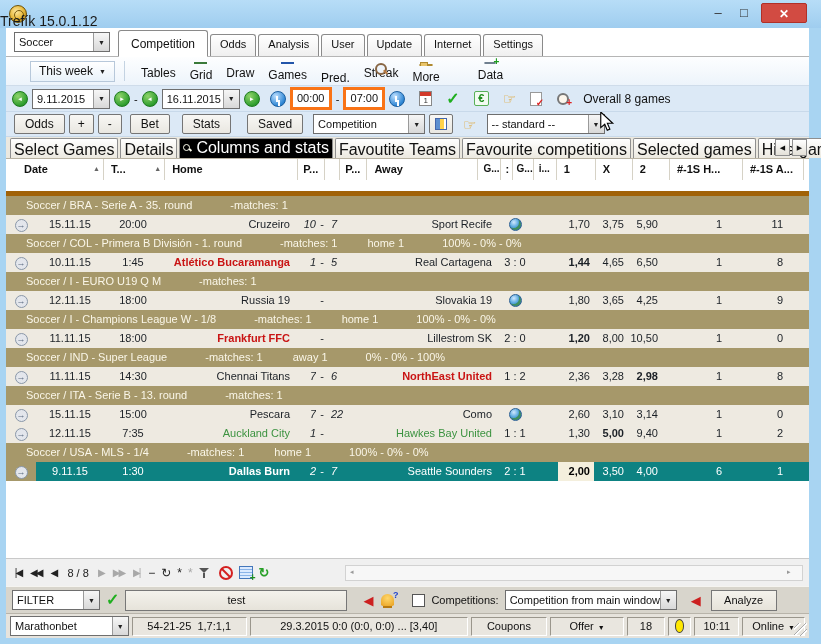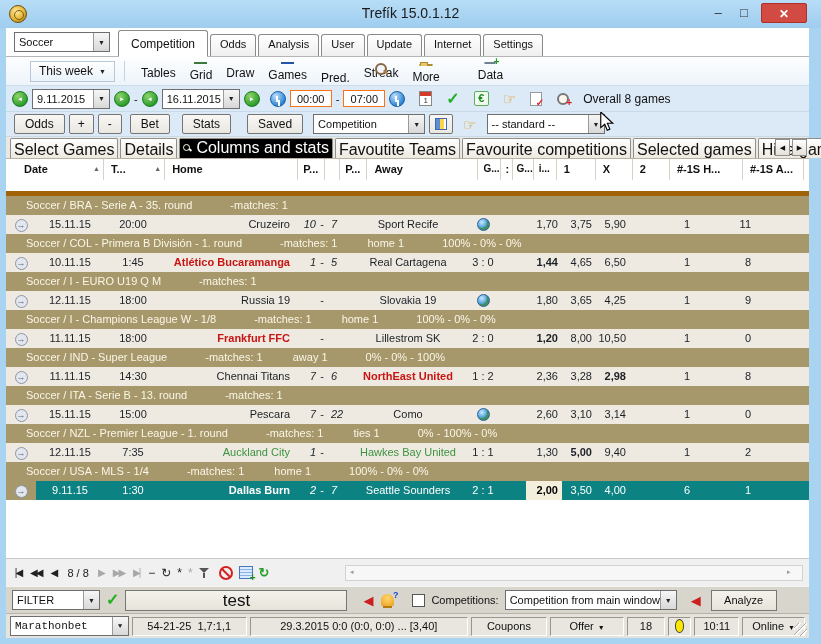--- a/index.html
+++ b/index.html
@@ -7,21 +7,21 @@
   .window {
     position:relative; width:821px; height:644px;
     background:#a8d4f2; font-family:"Liberation Sans", sans-serif;
     overflow:hidden; color:#111;
   }
   
   .titlebar { position:absolute; top:0; left:0; right:0; height:28px; background:linear-gradient(#b7ddf7,#9fcdef); }
   .app-logo { position:absolute; left:9px; top:5px; width:18px; height:18px; border-radius:50%;
     background:radial-gradient(circle at 40% 35%, #ffe9a0, #e4b433 55%, #8a6410); border:1px solid #6e5208; }
   .app-logo::after{ content:""; position:absolute; left:4px; top:4px; width:8px; height:8px; border-radius:50%; border:1px solid #7a5c10;}
-  .title-text { position:absolute; left:0; right:0; top:5px; text-align:center; font-size:14px; color:#1a1a1a; }
+  .title-text { position:absolute; left:0; right:0; top:13px; font-size:14px; color:#1a1a1a; }
   .winbtn { position:absolute; top:3px; height:20px; text-align:center; font-size:13px; color:#333; line-height:20px; cursor:default;}
   .btn-min { right:92px; width:22px; }
   .btn-max { right:66px; width:22px; }
   .btn-close { right:14px; width:46px; background:#d24b42; border:1px solid #b03028; border-radius:2px; color:#fff; font-size:12px; font-weight:bold;}
   
   .client { position:absolute; left:6px; top:28px; width:803px; height:610px; background:#fff; }
   
   .navrow { position:relative; height:29px; background:#fff; border-bottom:1px solid #b5b5b5; }
   .combo { display:inline-flex; align-items:center; border:1px solid #6e6e6e; background:#fff; height:20px; font-size:11px; }
   .combo .ctext { flex:1; padding:0 4px; overflow:hidden; white-space:nowrap; }
@@ -51,21 +51,21 @@
   .icon-mag::after { content:""; position:absolute; left:9px; top:9px; width:5px; height:2px; background:#b97a40; transform:rotate(45deg); }
   .icon-mag.streak::before { border-color:#886644; }
   .icon-folder { width:14px; height:10px; background:linear-gradient(#ffe9a0,#e8b84e); border:1px solid #b08a30; border-radius:1px; margin-top:2px;}
   .icon-folder::before { content:""; position:absolute; top:-3px; left:0; width:6px; height:3px; background:#e8c46a; border:1px solid #b08a30; border-bottom:none;}
   .icon-data { width:12px; height:11px; background:linear-gradient(#dfe7ef,#9fb0c0); border:1px solid #708090; border-radius:2px;}
   .icon-data::after { content:"+"; position:absolute; right:-4px; bottom:-4px; color:#1e9e1e; font-weight:bold; font-size:10px; }
   
   .datebar { position:relative; height:26px; background:#dce9f6; border-bottom:1px solid #c8d9ea; display:flex; align-items:center; gap:4px; font-size:11px; padding-left:6px;}
   .gcircle { width:16px; height:16px; border-radius:50%; background:radial-gradient(circle at 35% 30%, #8fd46a, #2f9e2f 70%, #1d7a1d); color:#fff; font-size:7px; display:inline-flex; align-items:center; justify-content:center; border:1px solid #1d7a1d;}
   .date-combo { width:78px; }
-  .time-box { width:42px; height:17px; border:1px solid #f97316; background:#fff; text-align:center; line-height:17px; }
+  .time-box { width:42px; height:23px; border:3px solid #f97316; background:#fff; text-align:center; line-height:17px; }
   .icon-clock { width:16px; height:16px; border-radius:50%; background:radial-gradient(circle at 35% 30%, #bfe0ff, #2e86d4 70%, #1b5fa0); border:1px solid #1b5fa0; }
   .icon-clock::after { content:""; position:absolute; left:5px; top:4px; width:2px; height:6px; background:#fff; box-shadow:2px 4px 0 -0px #fff; }
   .icon-cal { width:13px; height:15px; background:#fff; border:1px solid #888; margin:0 2px;}
   .icon-cal::before { content:""; position:absolute; top:0; left:0; right:0; height:4px; background:#d23a2a; }
   .icon-cal::after { content:"1"; position:absolute; top:4px; left:0; right:0; text-align:center; font-size:8px; color:#333; }
   .icon-check { color:#1faf1f; font-size:16px; font-weight:bold; line-height:16px; }
   .icon-euro { width:15px; height:15px; border:1px solid #58b058; background:#f2fbf2; color:#1e8e1e; font-weight:bold; font-size:11px; text-align:center; line-height:13px; border-radius:2px;}
   .icon-hand { color:#e09a18; font-size:15px; line-height:15px; }
   .icon-form { width:12px; height:14px; background:#fff; border:1px solid #999; }
   .icon-form::after { content:"\2713"; position:absolute; right:-3px; bottom:-3px; color:#d22; font-size:10px; font-weight:bold;}
@@ -106,21 +106,21 @@
   .c { display:inline-block; height:19px; vertical-align:top; overflow:hidden; }
   .ci { width:30px; text-align:center; }
   .game.sel .ci { background:#a6986a; }
   .goicon { display:inline-block; width:13px; height:13px; margin-top:3px; border-radius:50%; background:#e3e6ec; border:1px solid #8a97a8; color:#5a6a80; font-size:9px; line-height:11px; }
   .cd { width:68px; text-align:center; }
   .ct { width:58px; text-align:center; }
   .ch { width:130px; text-align:right; padding-right:2px;}
   .cp1 { width:24px; text-align:right; font-style:italic; }
   .cdash { width:12px; text-align:center; }
   .cp2 { width:24px; text-align:left; padding-left:3px; font-style:italic; }
-  .ca { width:108px; text-align:center; padding-left:4px; }
+  .ca { width:108px; text-align:right; padding-left:4px;margin-left:32px; }
   .cs { width:46px; text-align:center; }
   .cin { width:20px; }
   .co1 { width:36px; text-align:right; padding-right:4px; }
   .cox { width:34px; text-align:right; padding-right:4px; }
   .co2 { width:34px; text-align:right; padding-right:4px; }
   .ch1 { width:70px; text-align:right; padding-right:10px; }
   .ch2 { width:58px; text-align:right; padding-right:7px; }
   .red { color:#c91414; font-weight:bold; }
   .green { color:#3c9340; }
   .bold { font-weight:bold; }
@@ -142,32 +142,32 @@
   .nocircle::after { content:""; position:absolute; left:-1px; top:4px; width:12px; height:2px; background:#d42020; transform:rotate(45deg);}
   .tbl-mag { width:14px; height:13px; border:1px solid #4477bb; background:repeating-linear-gradient(#dbeaff 0 2px,#8ab4e8 2px 3px); position:relative;}
   .tbl-mag::after { content:"+"; position:absolute; right:-4px; bottom:-5px; color:#1e8e1e; font-size:10px; font-weight:bold;}
   .greload { color:#28a028; font-size:13px; font-weight:bold; letter-spacing:0;}
   .hscroll { position:absolute; left:339px; right:6px; top:6px; height:16px; background:#f7f7f7; border:1px solid #d2d2d2; }
   .hsb { position:absolute; top:2px; width:11px; font-size:7px; color:#999; }
   .hsb.l { left:4px; } .hsb.r { right:4px; }
   
   .filterbar { position:relative; height:27px; background:#d8d5cc; border-top:1px solid #f5f4f0; display:flex; align-items:center; gap:6px; padding-left:6px; font-size:11px;}
   .filter-combo { width:88px; }
-  .test-btn { width:222px; height:21px; border:1px solid #777; background:linear-gradient(#f4f2ec,#e6e3da); text-align:center; line-height:19px; font-size:17px;}
+  .test-btn { width:222px; height:21px; border:1px solid #777; background:linear-gradient(#f4f2ec,#e6e3da); text-align:center; line-height:19px; font-size:11px;}
   .red-arrow { color:#cc2020; font-size:13px; line-height:13px; }
   .bell { width:13px; height:12px; background:radial-gradient(circle at 50% 35%, #ffd76a, #e8a020); border-radius:50% 50% 15% 15%; position:relative; margin:0 2px;}
   .bell::before { content:""; position:absolute; left:2px; bottom:-2px; width:9px; height:2px; background:#b87a10; }
   .bell::after { content:"?"; position:absolute; right:-4px; top:-4px; color:#2244cc; font-size:9px; font-weight:bold; }
   .checkbox { width:13px; height:13px; border:1px solid #555; background:#fff; }
   .comp-combo { width:172px; }
   .analyze-btn { width:66px; height:21px; border:1px solid #777; background:linear-gradient(#f4f2ec,#e6e3da); text-align:center; line-height:19px; font-size:11px; margin-left:4px;}
   
   .statusbar { position:relative; height:25px; background:#e6e3dc; border-top:1px solid #b8b4aa; display:flex; align-items:center; gap:3px; padding:0 4px; font-size:11px;}
   .spanel { height:19px; line-height:17px; border:1px solid; border-color:#9a968c #ffffff #ffffff #9a968c; background:#e9e6df; text-align:center; padding:0 6px; white-space:pre; overflow:hidden;}
-  .status-combo { width:122px;font-family:Liberation Mono, monospace; }
+  .status-combo { width:122px; }
   .pw1 { width:118px; } .pw2 { width:224px; } .pw3 { width:78px; } .pw4 { width:76px; } .pw5 { width:38px; }
   .pw6 { width:24px; display:flex; align-items:center; justify-content:center; }
   .pw7 { width:46px; } .pw8 { width:64px; }
   .ylight { width:11px; height:14px; background:#ffe800; border:1px solid #444; border-radius:50%; }
   .grip { position:absolute; right:2px; bottom:2px; width:13px; height:13px;
     background:repeating-linear-gradient(135deg, transparent 0 3px, #aaa 3px 4px, #fff 4px 5px); }
   .sdd { font-size:7px; margin-left:4px; }
   
   .cursor { position:absolute; left:598px; top:112px; z-index:60; pointer-events:none; }
 </style>
@@ -336,21 +336,20 @@
           <div class="trow grow"><span class="gl">Soccer / COL - Primera B División - 1. round</span><span class="gm">-matches: 1</span><span class="gt">home 1</span><span class="gp">100% - 0% - 0%</span></div>
           <div class="trow game"><span class="c ci"><span class="goicon">→</span></span><span class="c cd">10.11.15</span><span class="c ct">1:45</span><span class="c ch red">Atlético Bucaramanga</span><span class="c cp1">1</span><span class="c cdash">-</span><span class="c cp2">5</span><span class="c ca ">Real Cartagena</span><span class="c cs">3 : 0</span><span class="c cin"></span><span class="c co1 b">1,44</span><span class="c cox">4,65</span><span class="c co2">6,50</span><span class="c ch1">1</span><span class="c ch2">8</span></div>
           <div class="trow grow"><span class="gl">Soccer / I - EURO U19 Q M</span><span class="gm">-matches: 1</span></div>
           <div class="trow game"><span class="c ci"><span class="goicon">→</span></span><span class="c cd">12.11.15</span><span class="c ct">18:00</span><span class="c ch ">Russia 19</span><span class="c cp1"></span><span class="c cdash">-</span><span class="c cp2"></span><span class="c ca ">Slovakia 19</span><span class="c cs"><span class="globe"></span></span><span class="c cin"></span><span class="c co1">1,80</span><span class="c cox">3,65</span><span class="c co2">4,25</span><span class="c ch1">1</span><span class="c ch2">9</span></div>
           <div class="trow grow"><span class="gl">Soccer / I - Champions League W - 1/8</span><span class="gm">-matches: 1</span><span class="gt">home 1</span><span class="gp">100% - 0% - 0%</span></div>
           <div class="trow game"><span class="c ci"><span class="goicon">→</span></span><span class="c cd">11.11.15</span><span class="c ct">18:00</span><span class="c ch red">Frankfurt FFC</span><span class="c cp1"></span><span class="c cdash">-</span><span class="c cp2"></span><span class="c ca ">Lillestrom SK</span><span class="c cs">2 : 0</span><span class="c cin"></span><span class="c co1 b">1,20</span><span class="c cox">8,00</span><span class="c co2">10,50</span><span class="c ch1">1</span><span class="c ch2">0</span></div>
           <div class="trow grow"><span class="gl">Soccer / IND - Super League</span><span class="gm">-matches: 1</span><span class="gt">away 1</span><span class="gp">0% - 0% - 100%</span></div>
           <div class="trow game"><span class="c ci"><span class="goicon">→</span></span><span class="c cd">11.11.15</span><span class="c ct">14:30</span><span class="c ch ">Chennai Titans</span><span class="c cp1">7</span><span class="c cdash">-</span><span class="c cp2">6</span><span class="c ca red">NorthEast United</span><span class="c cs">1 : 2</span><span class="c cin"></span><span class="c co1">2,36</span><span class="c cox">3,28</span><span class="c co2 b">2,98</span><span class="c ch1">1</span><span class="c ch2">8</span></div>
           <div class="trow grow"><span class="gl">Soccer / ITA - Serie B - 13. round</span><span class="gm">-matches: 1</span></div>
           <div class="trow game"><span class="c ci"><span class="goicon">→</span></span><span class="c cd">15.11.15</span><span class="c ct">15:00</span><span class="c ch ">Pescara</span><span class="c cp1">7</span><span class="c cdash">-</span><span class="c cp2">22</span><span class="c ca ">Como</span><span class="c cs"><span class="globe"></span></span><span class="c cin"></span><span class="c co1">2,60</span><span class="c cox">3,10</span><span class="c co2">3,14</span><span class="c ch1">1</span><span class="c ch2">0</span></div>
-          <div class="trow grow"><span class="gl">Soccer / NZL - Premier League - 1. round</span><span class="gm">-matches: 1</span><span class="gt">ties 1</span><span class="gp">0% - 100% - 0%</span></div>
           <div class="trow game"><span class="c ci"><span class="goicon">→</span></span><span class="c cd">12.11.15</span><span class="c ct">7:35</span><span class="c ch green">Auckland City</span><span class="c cp1">1</span><span class="c cdash">-</span><span class="c cp2"></span><span class="c ca green">Hawkes Bay United</span><span class="c cs">1 : 1</span><span class="c cin"></span><span class="c co1">1,30</span><span class="c cox b">5,00</span><span class="c co2">9,40</span><span class="c ch1">1</span><span class="c ch2">2</span></div>
           <div class="trow grow"><span class="gl">Soccer / USA - MLS - 1/4</span><span class="gm">-matches: 1</span><span class="gt">home 1</span><span class="gp">100% - 0% - 0%</span></div>
           <div class="trow game sel"><span class="c ci"><span class="goicon">→</span></span><span class="c cd">9.11.15</span><span class="c ct">1:30</span><span class="c ch bold">Dallas Burn</span><span class="c cp1">2</span><span class="c cdash">-</span><span class="c cp2">7</span><span class="c ca ">Seattle Sounders</span><span class="c cs">2 : 1</span><span class="c cin"></span><span class="c co1 b hl">2,00</span><span class="c cox">3,50</span><span class="c co2">4,00</span><span class="c ch1">6</span><span class="c ch2">1</span></div>
         </div>
     </div>
 
     <div class="navigator">
       <span class="nbtn">|◀</span>
       <span class="nbtn">◀◀</span>
       <span class="nbtn">◀</span>

